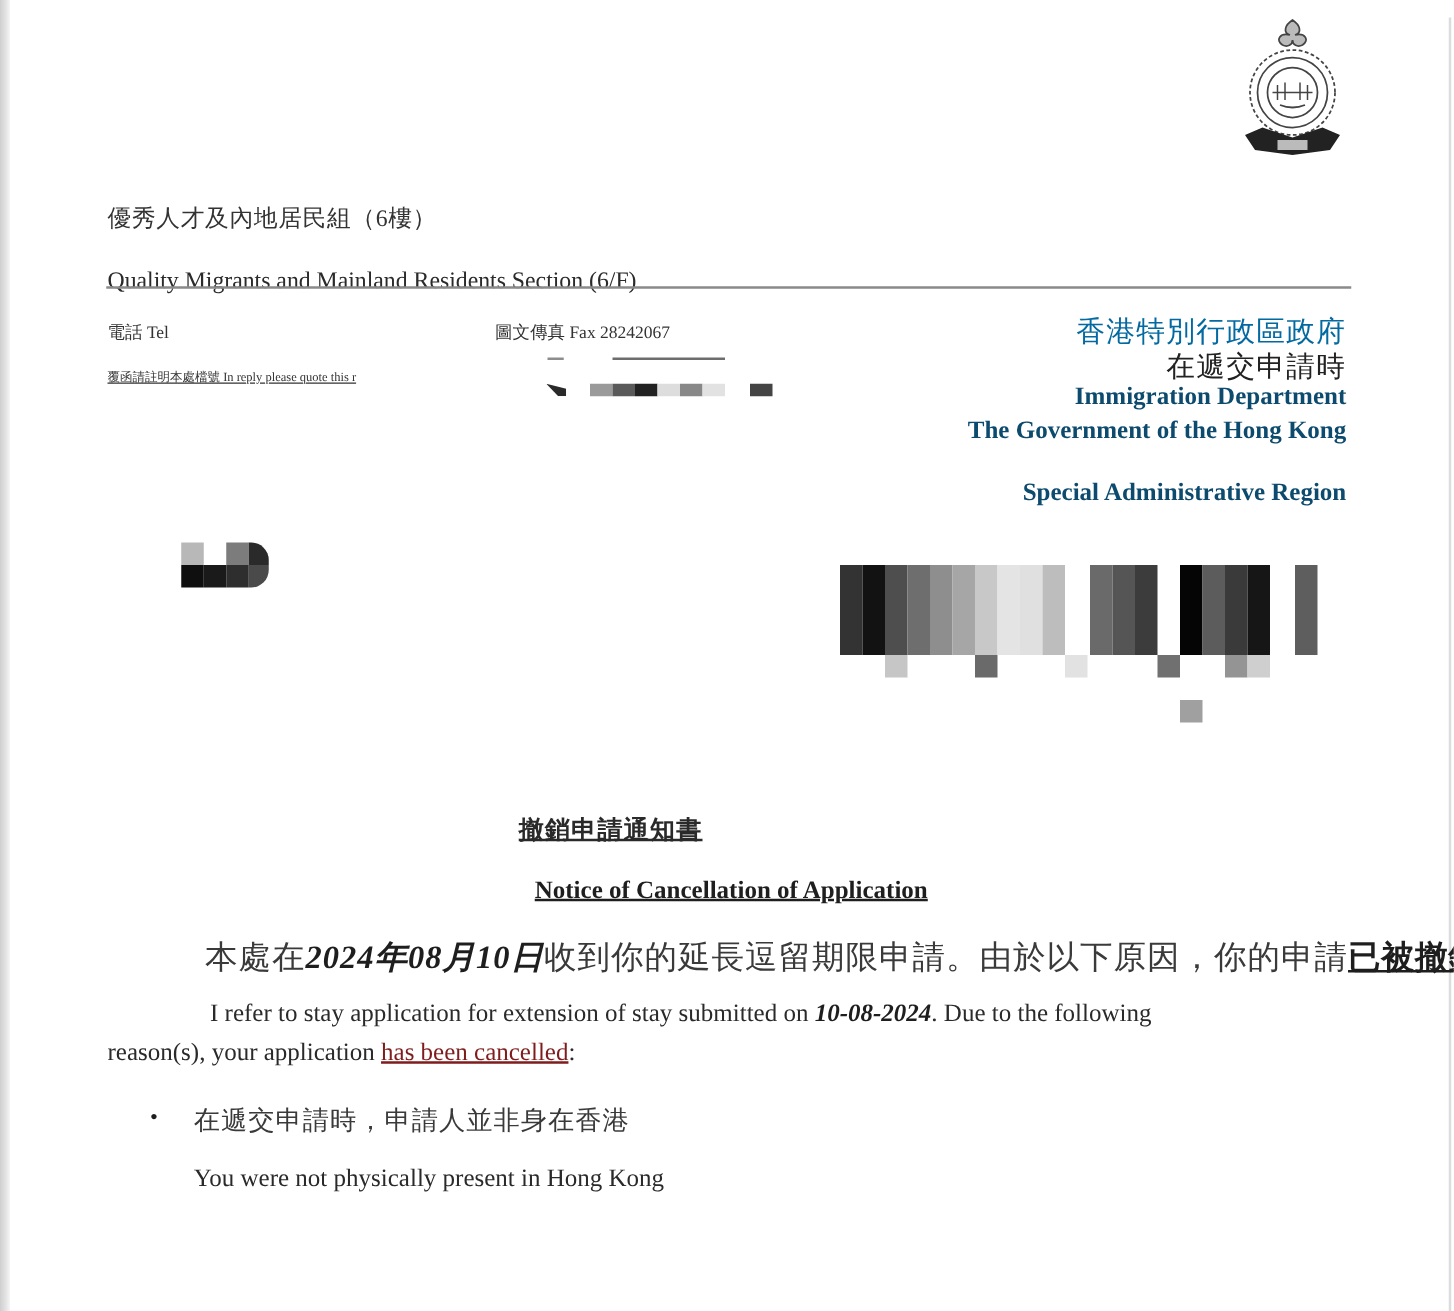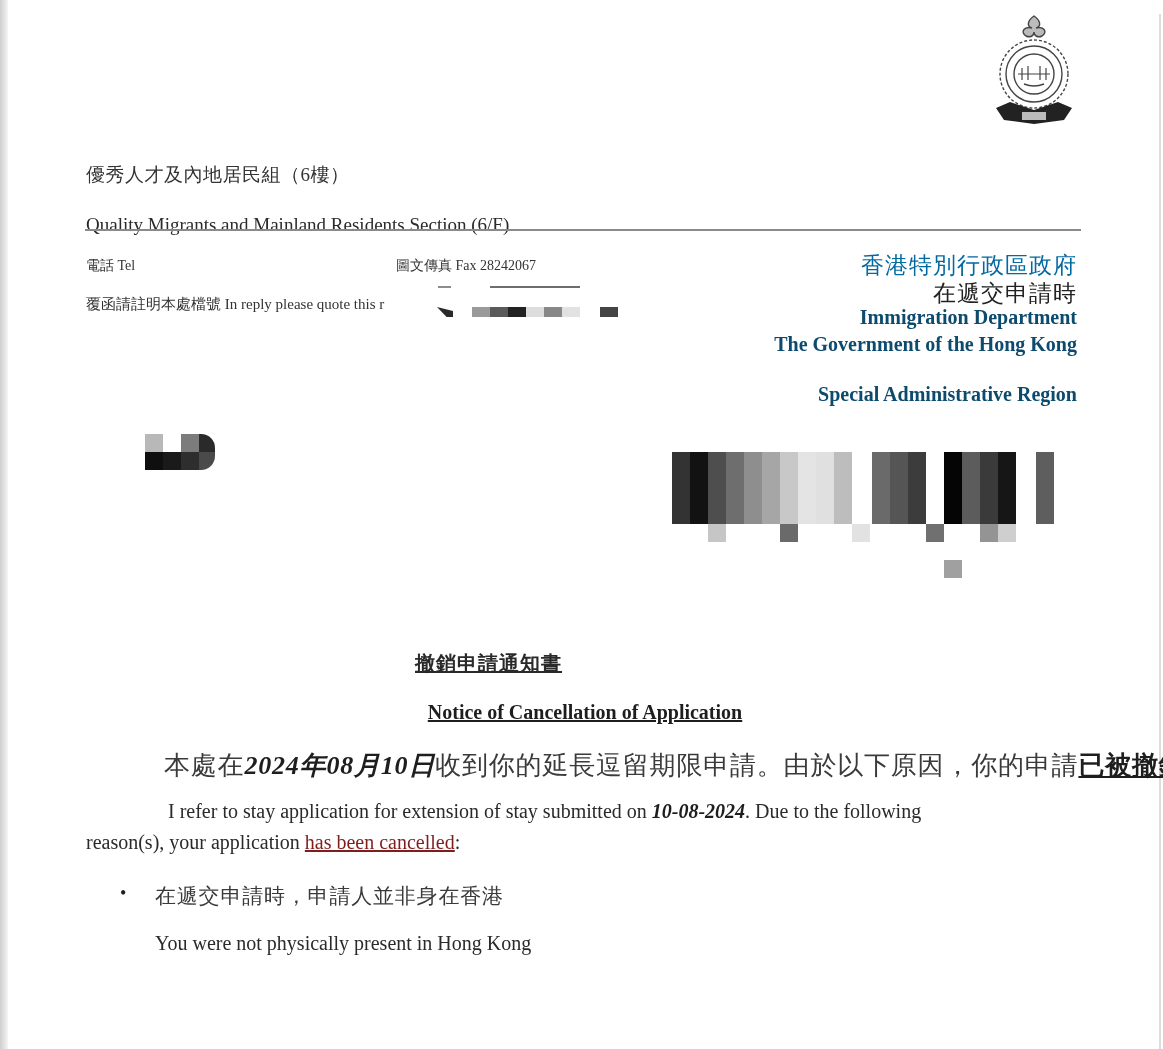--- a/index.html
+++ b/index.html
@@ -29,21 +29,21 @@
     .emblem { position: absolute; left: 982px; top: 12px; width: 104px; height: 124px; }
 
     
     .section-zh { left: 86px; top: 162px; font-size: 19px; color: #333; letter-spacing: 0.5px; }
     .section-en { left: 86px; top: 186px; font-size: 19px; color: #2a2a2a; margin-top: 28px; }
     .rule { position: absolute; left: 85px; top: 229px; width: 996px; height: 2px; background: #8a8a8a; }
 
     
     .tel { left: 86px; top: 257px; font-size: 14px; color: #333; }
     .fax { left: 396px; top: 257px; font-size: 14px; color: #333; }
-    .quote { left: 86px; top: 295px; font-size: 15px; color: #333; }
+    .quote { left: 86px; top: 295px; font-size: 10px; color: #333; text-decoration: underline; }
     .fax-underline-a { position:absolute; left: 438px; top: 286px; width: 13px; height: 2px; background:#8d8d8d; }
     .fax-underline-b { position:absolute; left: 490px; top: 286px; width: 90px; height: 2px; background:#6d6d6d; }
 
     
     .redact { position: absolute; }
     .px { position: absolute; }
 
     
     .dept { position: absolute; right: 86px; text-align: right; font-weight: bold; color: #0c4a6e; }
     .dept-zh1 { top: 250px; font-size: 23px; font-weight: normal; color: #0369a1; letter-spacing: 1px; }

